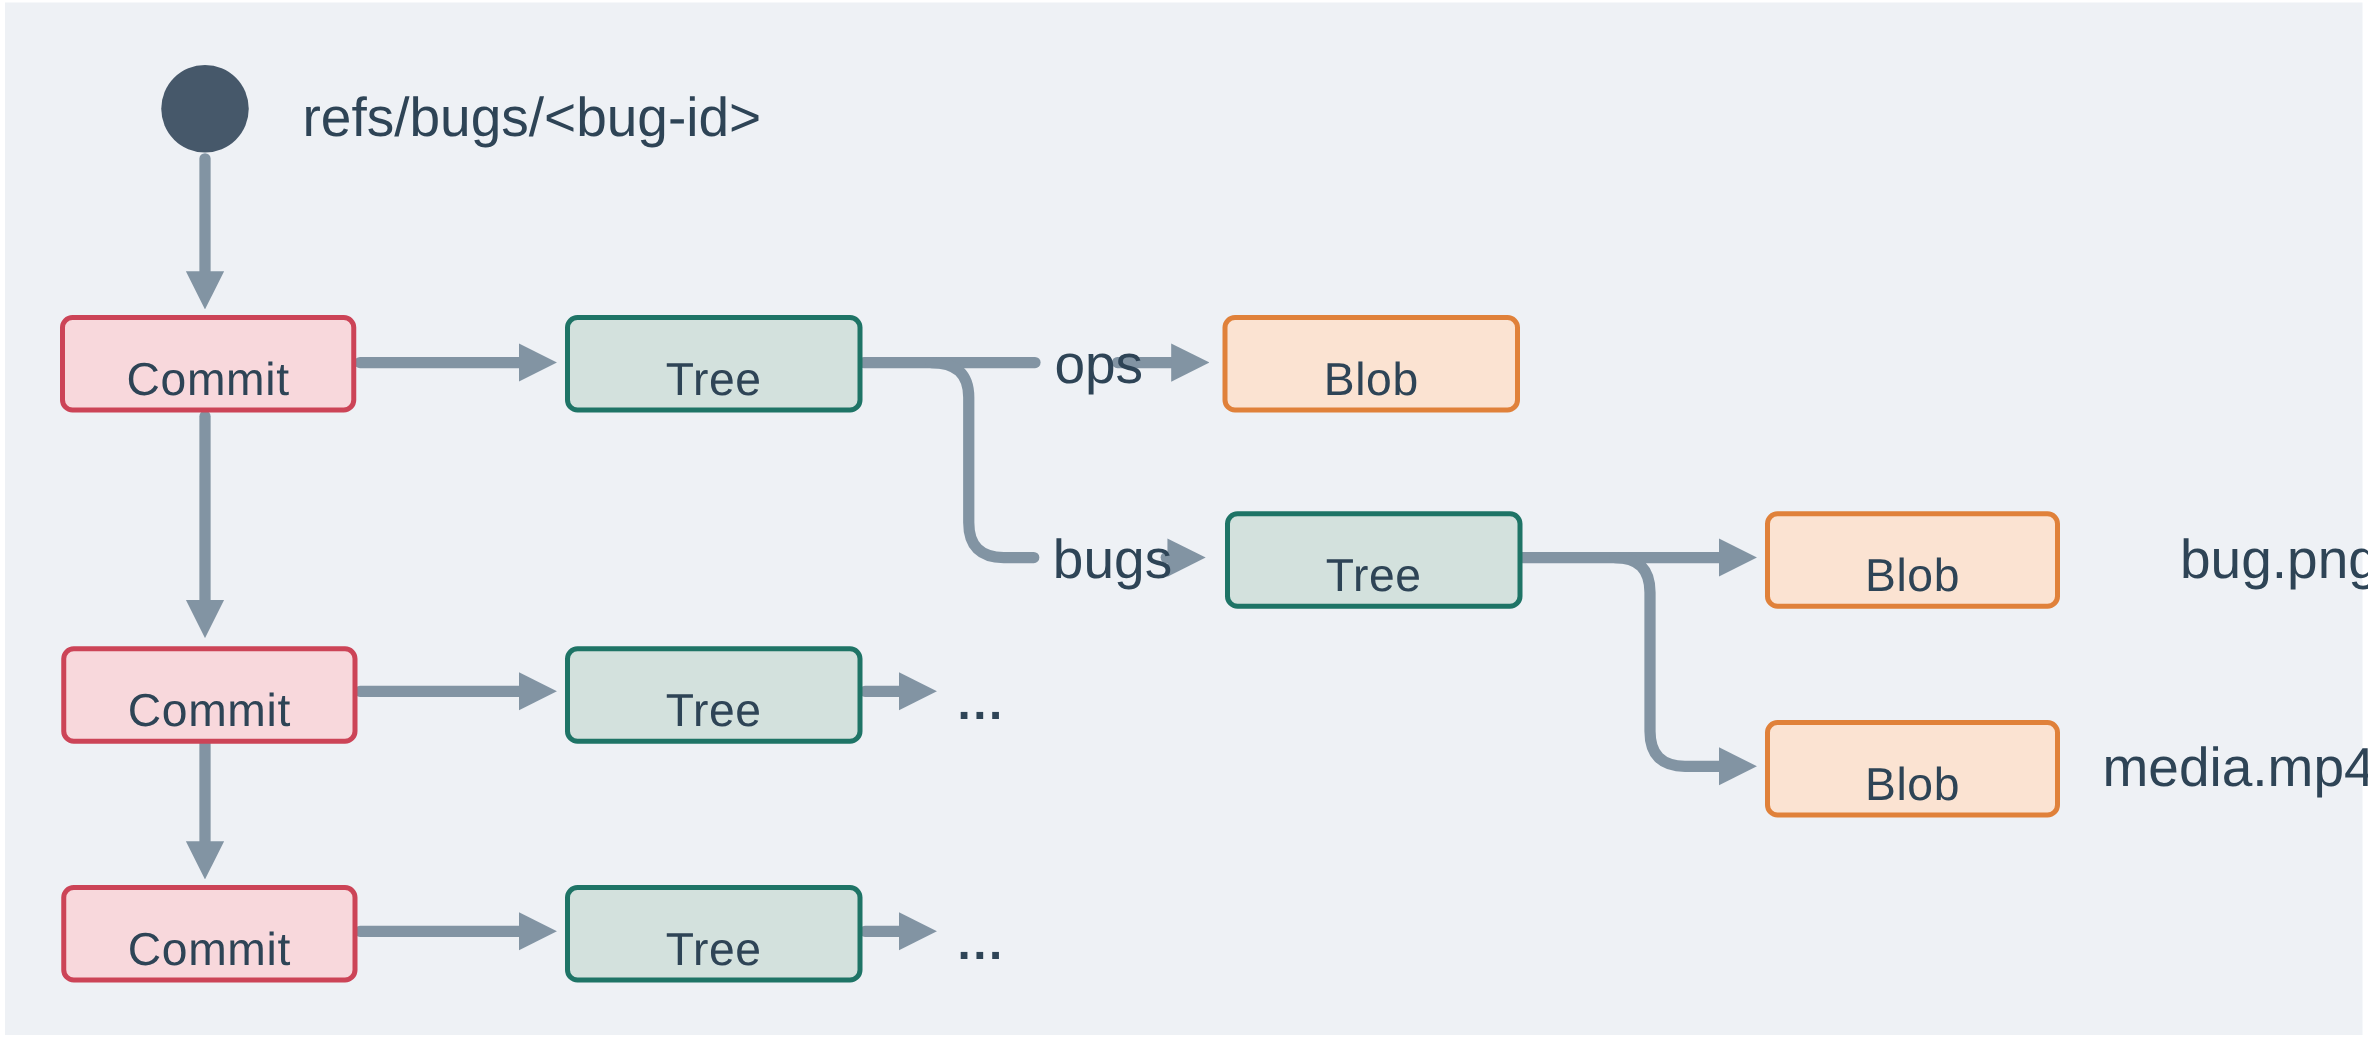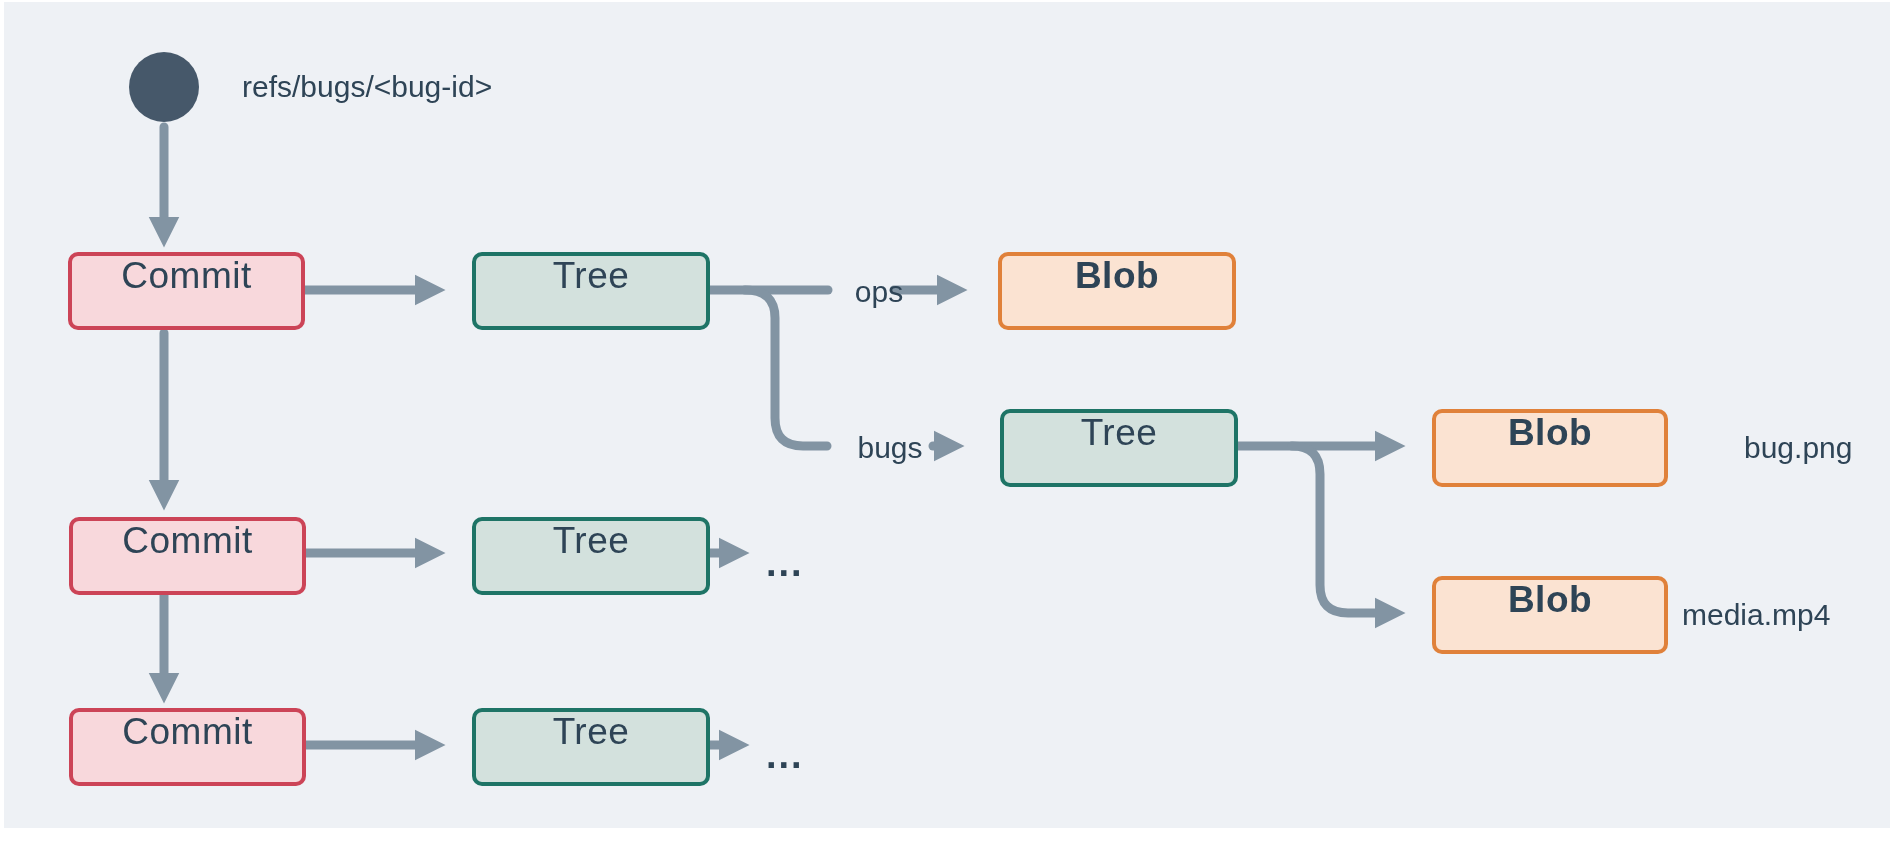--- a/index.html
+++ b/index.html
@@ -8,29 +8,29 @@
     --tree-fill:#d3e1dd; --tree-border:#1e7466; --blob-fill:#fbe3d2; --blob-border:#e0813a;
   }
   *{box-sizing:border-box; margin:0; padding:0;}
   html,body{width:1894px; height:844px; overflow:hidden; background:var(--page);
     font-family:"Liberation Sans", sans-serif; color:var(--text);}
   .stage{position:absolute; left:4px; top:2px; width:1886px; height:826px;
     background:var(--background);}
   .connectors{position:absolute; left:-4px; top:-2px; width:1894px; height:844px;}
   .edge{stroke:var(--arrow); stroke-width:9; fill:none; stroke-linecap:round; stroke-linejoin:round;}
   .arrowhead-shape{fill:var(--arrow);}
-  .node{position:absolute; display:flex; align-items:flex-start; justify-content:center;
-    border-radius:10px; border:4px solid; font-size:37px; letter-spacing:0.5px;margin-left:20px;}
+  .node{position:absolute; display:flex; align-items:flex-end; justify-content:center;
+    border-radius:10px; border:4px solid; font-size:37px; letter-spacing:0.5px;}
   .node span{transform:translateY(-1px);}
   .commit{background:var(--commit-fill); border-color:var(--commit-border);}
   .tree{background:var(--tree-fill); border-color:var(--tree-border);}
-  .blob{background:var(--blob-fill); border-color:var(--blob-border);font-weight:bold;}
+  .blob{background:var(--blob-fill); border-color:var(--blob-border);}
   .ref-circle{position:absolute; left:125px; top:50px; width:70px; height:70px;
     border-radius:50%; background:var(--ref-circle);}
-  .lbl{position:absolute; font-size:30px; white-space:nowrap; display:flex;
+  .lbl{position:absolute; font-size:44px; white-space:nowrap; display:flex;
     align-items:center; justify-content:center;}
   .ellipsis{position:absolute; font-size:38px; font-weight:bold; letter-spacing:2px;}
 </style>
 </head>
 <body>
 
 <div class="stage">
 
   <svg class="connectors" width="1894" height="844" viewBox="0 0 1894 844" xmlns="http://www.w3.org/2000/svg">
     <defs>

